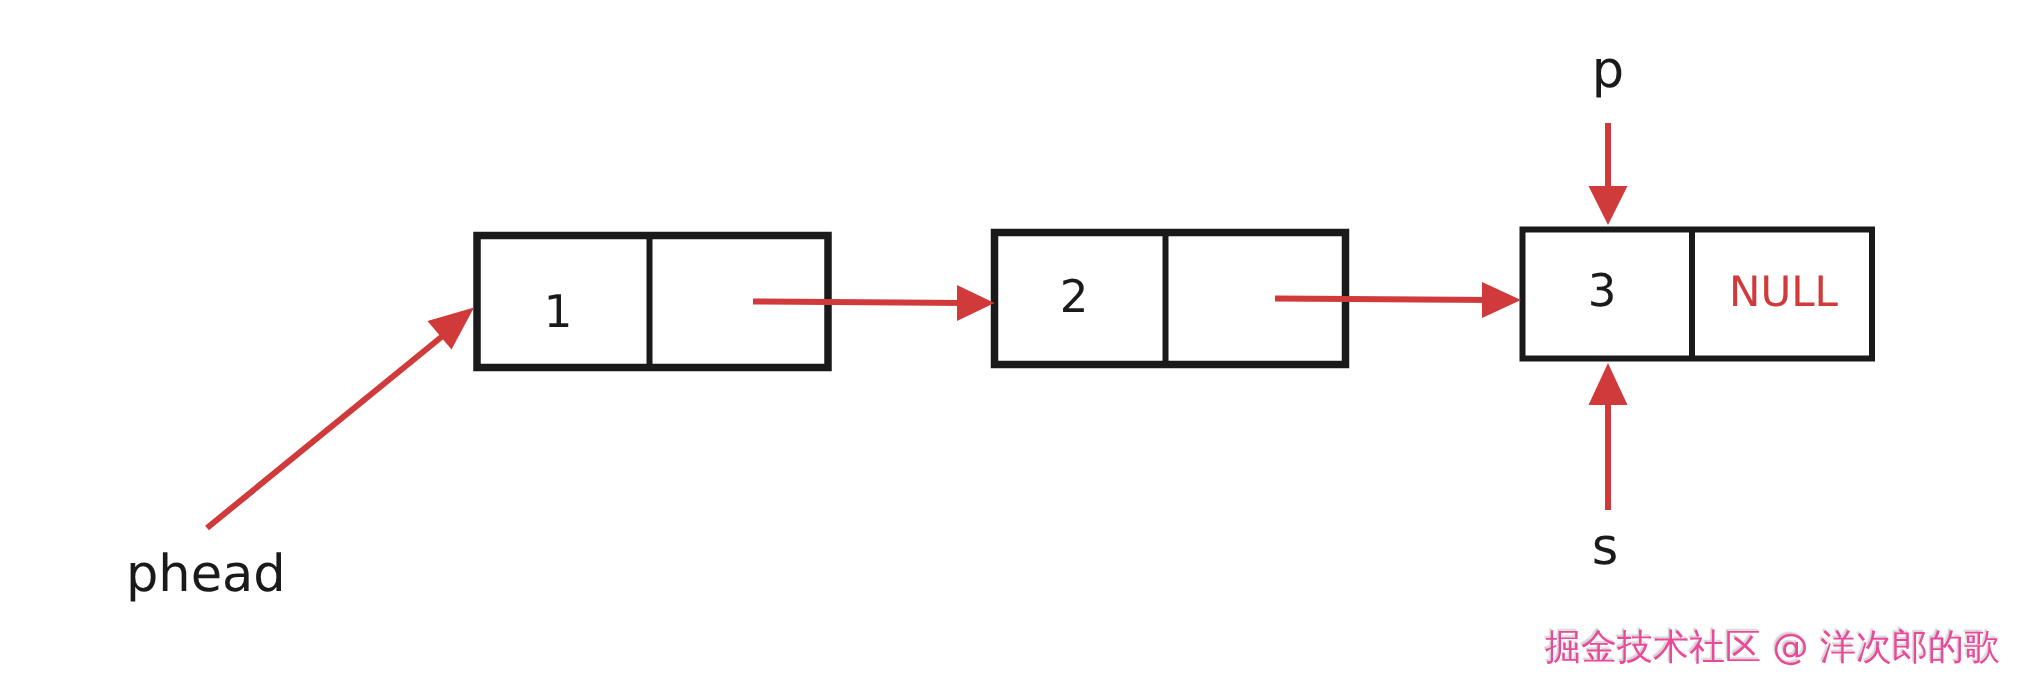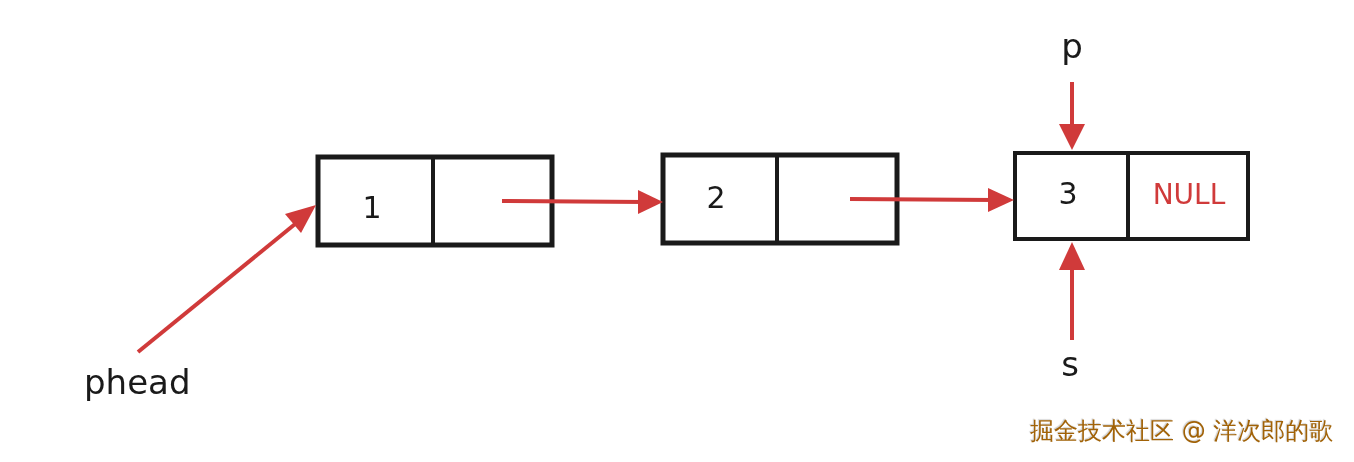--- a/index.html
+++ b/index.html
@@ -1,21 +1,21 @@
 <!DOCTYPE html>
 <html><head>
 <meta charset="utf-8">
 <style>
   html, body { margin: 0; padding: 0; background: #ffffff; }
   body { width: 1354px; height: 462px; position: relative; overflow: hidden; font-family: "DejaVu Sans", sans-serif; }
   svg { position: absolute; left: 0; top: 0; }
   .node-text { font-family: "DejaVu Sans", sans-serif; font-size: 30px; fill: #1a1a1a; }
   .null-text { font-family: "DejaVu Sans", sans-serif; font-size: 28px; fill: #d03a3a; }
   .label-text { font-family: "DejaVu Sans", sans-serif; font-size: 34px; fill: #1a1a1a; }
-  .wm { position: absolute; left: 1030px; top: 415px; font-size: 24px; color: #a16207;
+  .wm { position: absolute; left: 1030px; top: 415px; font-size: 24px; color: #ec4899;
         text-shadow: 1px 1px 1px #ffffff, -1px -1px 1px #cfcfcf; font-family: "DejaVu Sans", sans-serif; }
 </style>
 </head>
 <body>
 
 <svg width="1354" height="462" viewBox="0 0 1354 462">
   <defs>
     <marker id="ah" markerWidth="10" markerHeight="10" refX="8" refY="5" orient="auto" markerUnits="userSpaceOnUse">
     </marker>
   </defs>

